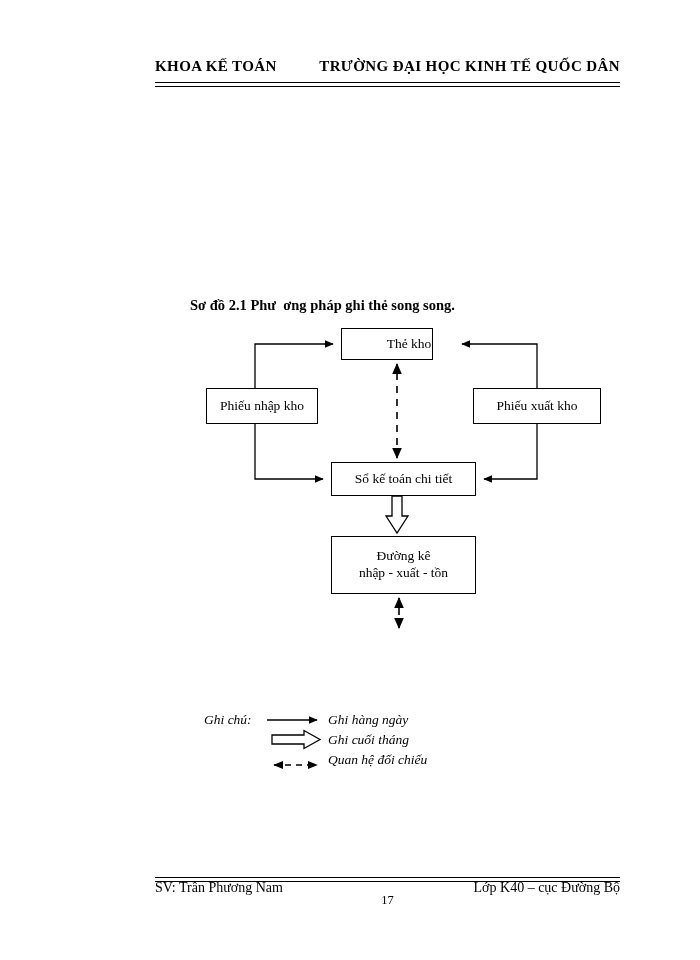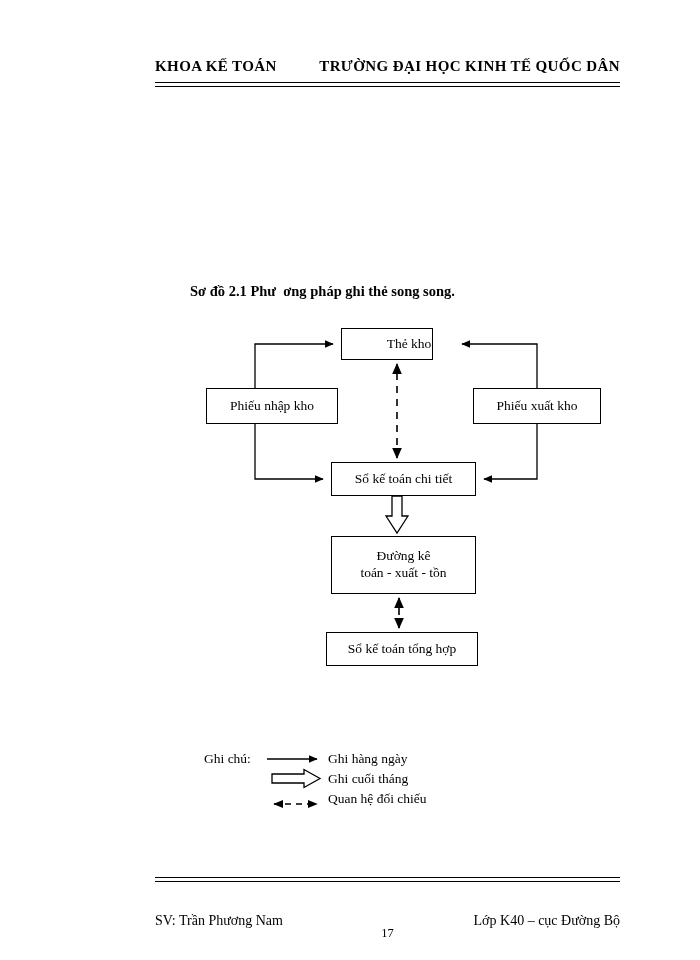--- a/index.html
+++ b/index.html
@@ -53,21 +53,21 @@
     width: 465px;
     height: 3px;
     border-top: 1px solid #000;
     border-bottom: 1px solid #000;
   }
 
   
   #diagram-title {
     position: absolute;
     left: 190px;
-    top: 283px;
+    top: 297px;
     font-size: 14.5px;
     font-weight: bold;
     white-space: pre;
   }
 
   
   #diagram {
     position: absolute;
     left: 0;
     top: 0;
@@ -83,33 +83,34 @@
     align-items: center;
     justify-content: center;
     text-align: center;
     font-size: 13.5px;
     line-height: 1.25;
     z-index: 5;
   }
   .node .ln { display: block; }
 
   #node-the-kho      { left: 341px; top: 328px; width: 92px; height: 32px; padding-left: 44px; }
-  #node-phieu-nhap   { left: 206px; top: 388px; width: 132px; height: 36px; text-align: right; }
+  #node-phieu-nhap   { left: 206px; top: 388px; width: 112px; height: 36px; text-align: right; }
   #node-phieu-xuat   { left: 473px; top: 388px; width: 128px; height: 36px; }
   #node-so-chi-tiet  { left: 331px; top: 462px; width: 145px; height: 34px; }
   #node-bang-ke      { left: 331px; top: 536px; width: 145px; height: 58px; }
   #node-so-tong-hop  { left: 326px; top: 632px; width: 152px; height: 34px; }
 
   
   #legend {
     position: absolute;
     left: 204px;
-    top: 747px;
+    top: 708px;
     width: 290px;
     height: 78px;
+    font-style: italic;
   }
   #legend-label {
     position: absolute;
     left: 0;
     top: 4px;
     font-size: 13.5px;
     white-space: nowrap;
   }
   .legend-text {
     position: absolute;
@@ -132,21 +133,21 @@
     left: 155px;
     top: 877px;
     width: 465px;
     height: 3px;
     border-top: 1px solid #000;
     border-bottom: 1px solid #000;
   }
   #footer {
     position: absolute;
     left: 155px;
-    top: 913px;
+    top: 880px;
     width: 465px;
     height: 40px;
   }
   #footer .ft-left {
     position: absolute;
     left: 0;
     top: 0;
     font-size: 14px;
     white-space: nowrap;
   }
@@ -230,27 +231,24 @@
     <span>Phiếu xuất kho</span>
   </div>
 
   <div class="node" id="node-so-chi-tiet">
     <span>Sổ kế toán chi tiết</span>
   </div>
 
   <div class="node" id="node-bang-ke">
     <span>
       <span class="ln">Đường kê</span>
-      <span class="ln">toán - xuất - tồn</span>
+      <span class="ln">nhập - xuất - tồn</span>
     </span>
   </div>
 
-  <div class="node" id="node-so-tong-hop">
-    <span>Sổ kế toán tổng hợp</span>
-  </div>
 
   <div id="legend">
     <span id="legend-label">Ghi chú:</span>
 
     <svg id="legend-glyphs" width="290" height="78" viewBox="0 0 290 78" xmlns="http://www.w3.org/2000/svg">
       <defs>
         <marker id="lgArrow" viewBox="0 0 10 10" refX="9.2" refY="5" markerWidth="6.5" markerHeight="6.5" orient="auto-start-reverse">
           <path d="M 0 0.8 L 10 5 L 0 9.2 z" fill="#000"></path>
         </marker>
       </defs>

